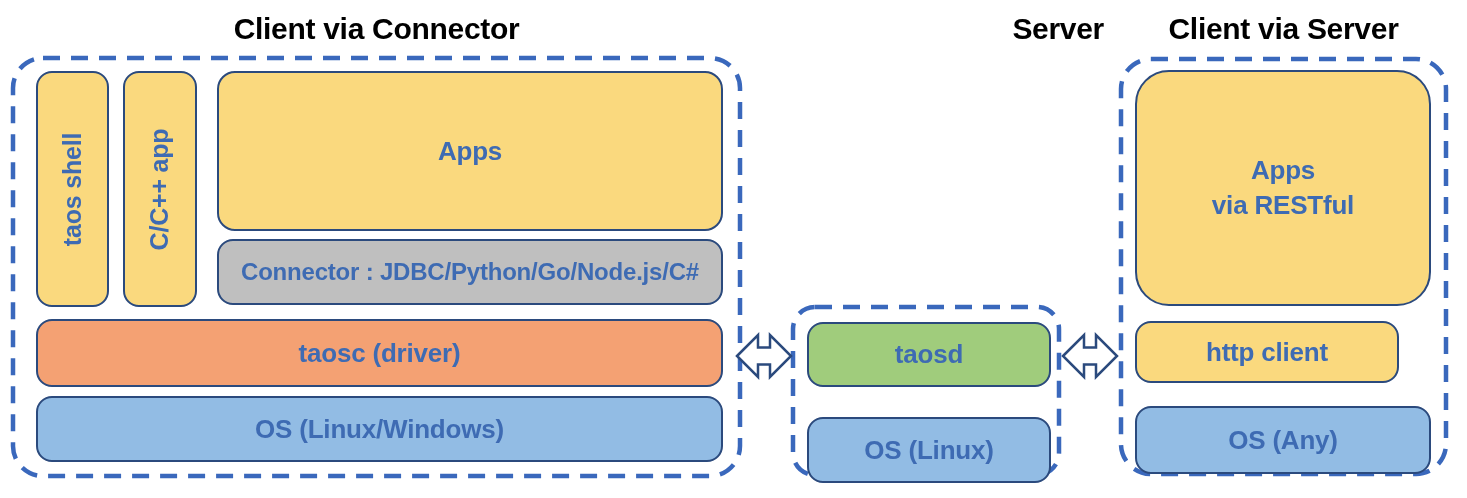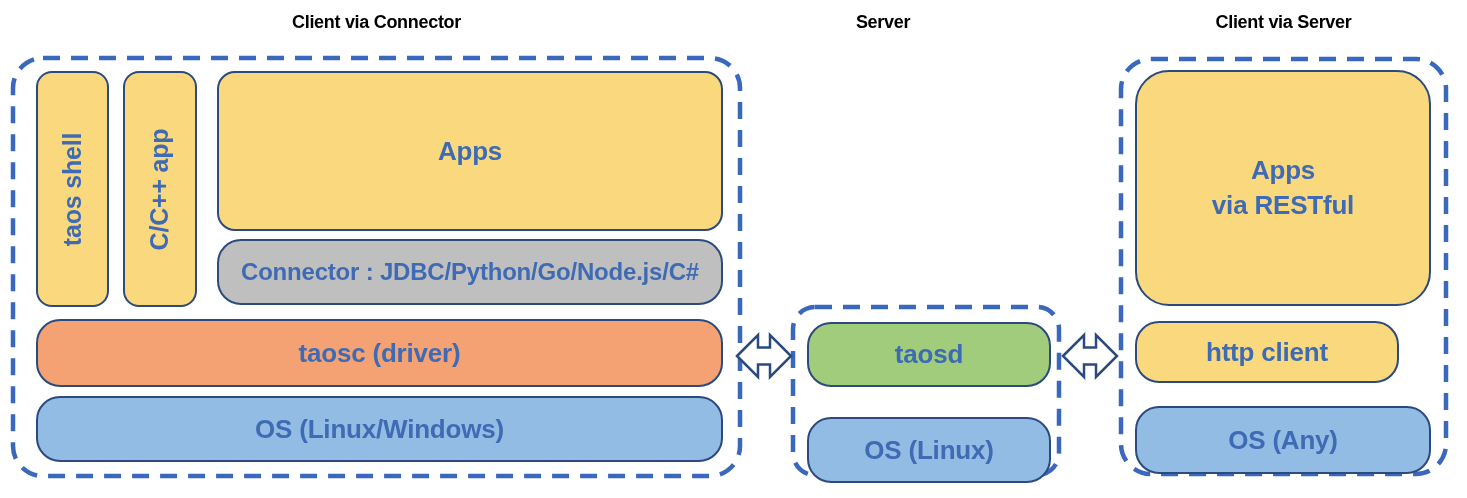--- a/index.html
+++ b/index.html
@@ -33,21 +33,21 @@
   }
   .arrow-shape{
     fill:#ffffff;
     stroke:var(--navy_border);
     stroke-width:2.5;
     stroke-linejoin:miter;
   }
   .section-title{
     position:absolute;
     top:12px;
-    font-size:18px;
+    font-size:30px;
     font-weight:bold;
     color:var(--title_black);
     text-align:center;
     letter-spacing:-0.3px;
     white-space:nowrap;
   }
   .box{
     position:absolute;
     box-sizing:border-box;
     border:2.5px solid var(--navy_border);
@@ -58,21 +58,21 @@
     color:var(--label_blue);
     font-size:26px;
     letter-spacing:-0.2px;
     text-align:center;
   }
   .fill-yellow{background:var(--yellow);}
   .fill-orange{background:var(--orange);}
   .fill-blue{background:var(--blue_fill);}
   .fill-green{background:var(--green);}
   .fill-gray{background:var(--gray);}
-  .r12{border-radius:24px;}
+  .r12{border-radius:16px;}
   .r16{border-radius:16px;}
   .r18{border-radius:18px;}
   .r34{border-radius:34px;}
   .vlabel{
     transform:rotate(-90deg);
     white-space:nowrap;
     font-size:25px;
   }
   .two-line{
     white-space:pre-line;
@@ -87,21 +87,21 @@
 
   <svg class="overlay" viewBox="0 0 1467 498">
     <rect class="dashed-rect" x="13" y="58" width="727" height="418" rx="30"></rect>
     <rect class="dashed-rect" x="793" y="307" width="266" height="168" rx="22"></rect>
     <rect class="dashed-rect" x="1121" y="59" width="325" height="415" rx="30"></rect>
     <path class="arrow-shape" d="M 737 356 L 758 335 L 758 347.5 L 770 347.5 L 770 335 L 791 356 L 770 377 L 770 364.5 L 758 364.5 L 758 377 Z"></path>
     <path class="arrow-shape" d="M 1063 356 L 1084 335 L 1084 347.5 L 1096 347.5 L 1096 335 L 1117 356 L 1096 377 L 1096 364.5 L 1084 364.5 L 1084 377 Z"></path>
   </svg>
 
   <div class="section-title" style="left:13px;width:727px;">Client via Connector</div>
-  <div class="section-title" style="left:750px;width:266px;">Server</div>
+  <div class="section-title" style="left:838px;width:266px;text-align:right;">Server</div>
   <div class="section-title" style="left:1121px;width:325px;">Client via Server</div>
 
   <div class="box fill-yellow r16" style="left:36px;top:71px;width:73px;height:236px;">
     <span class="vlabel">taos shell</span>
   </div>
 
   <div class="box fill-yellow r16" style="left:123px;top:71px;width:74px;height:236px;">
     <span class="vlabel">C/C++ app</span>
   </div>
 

